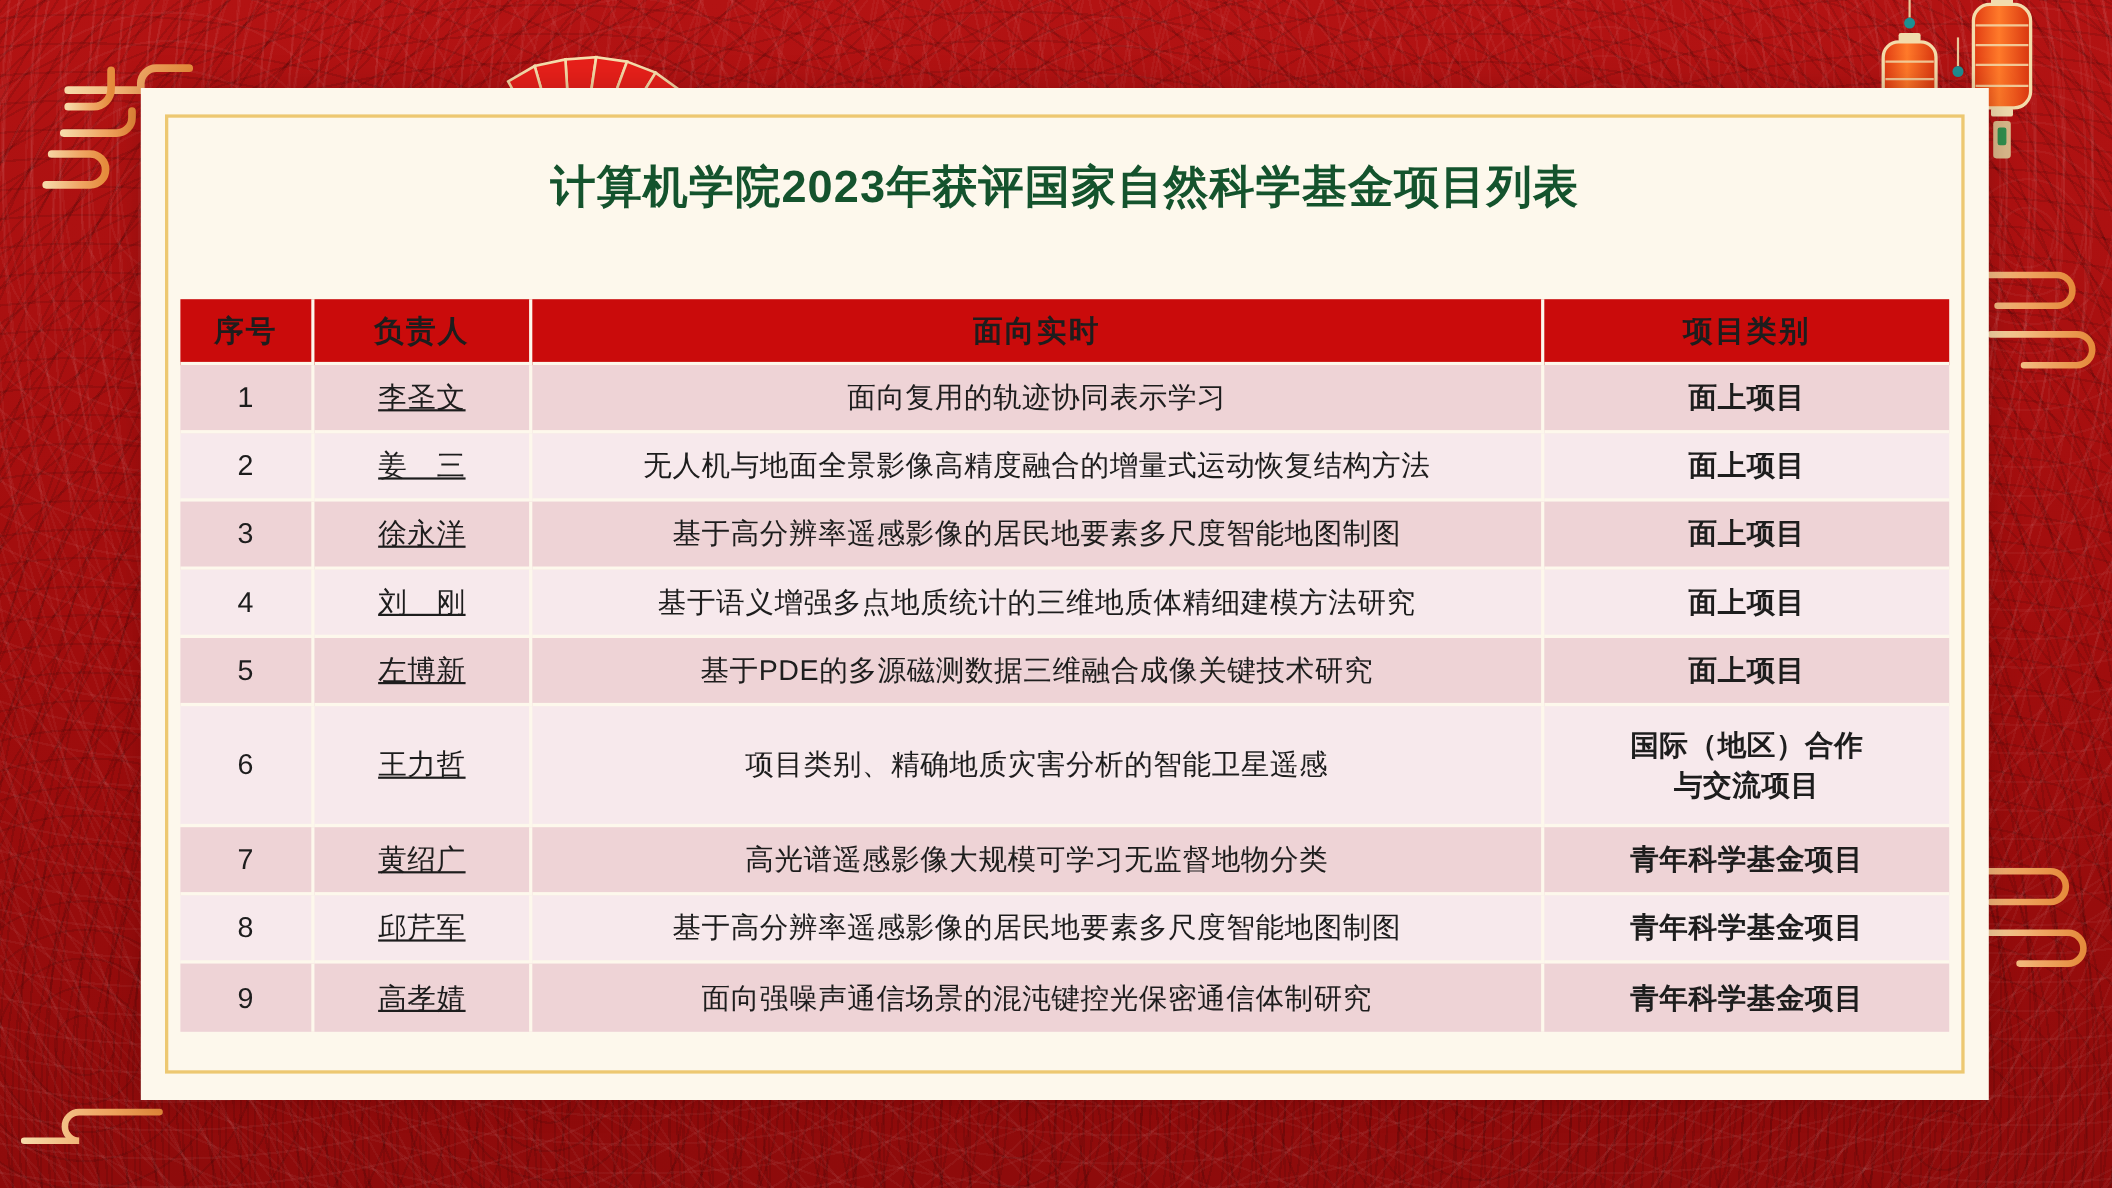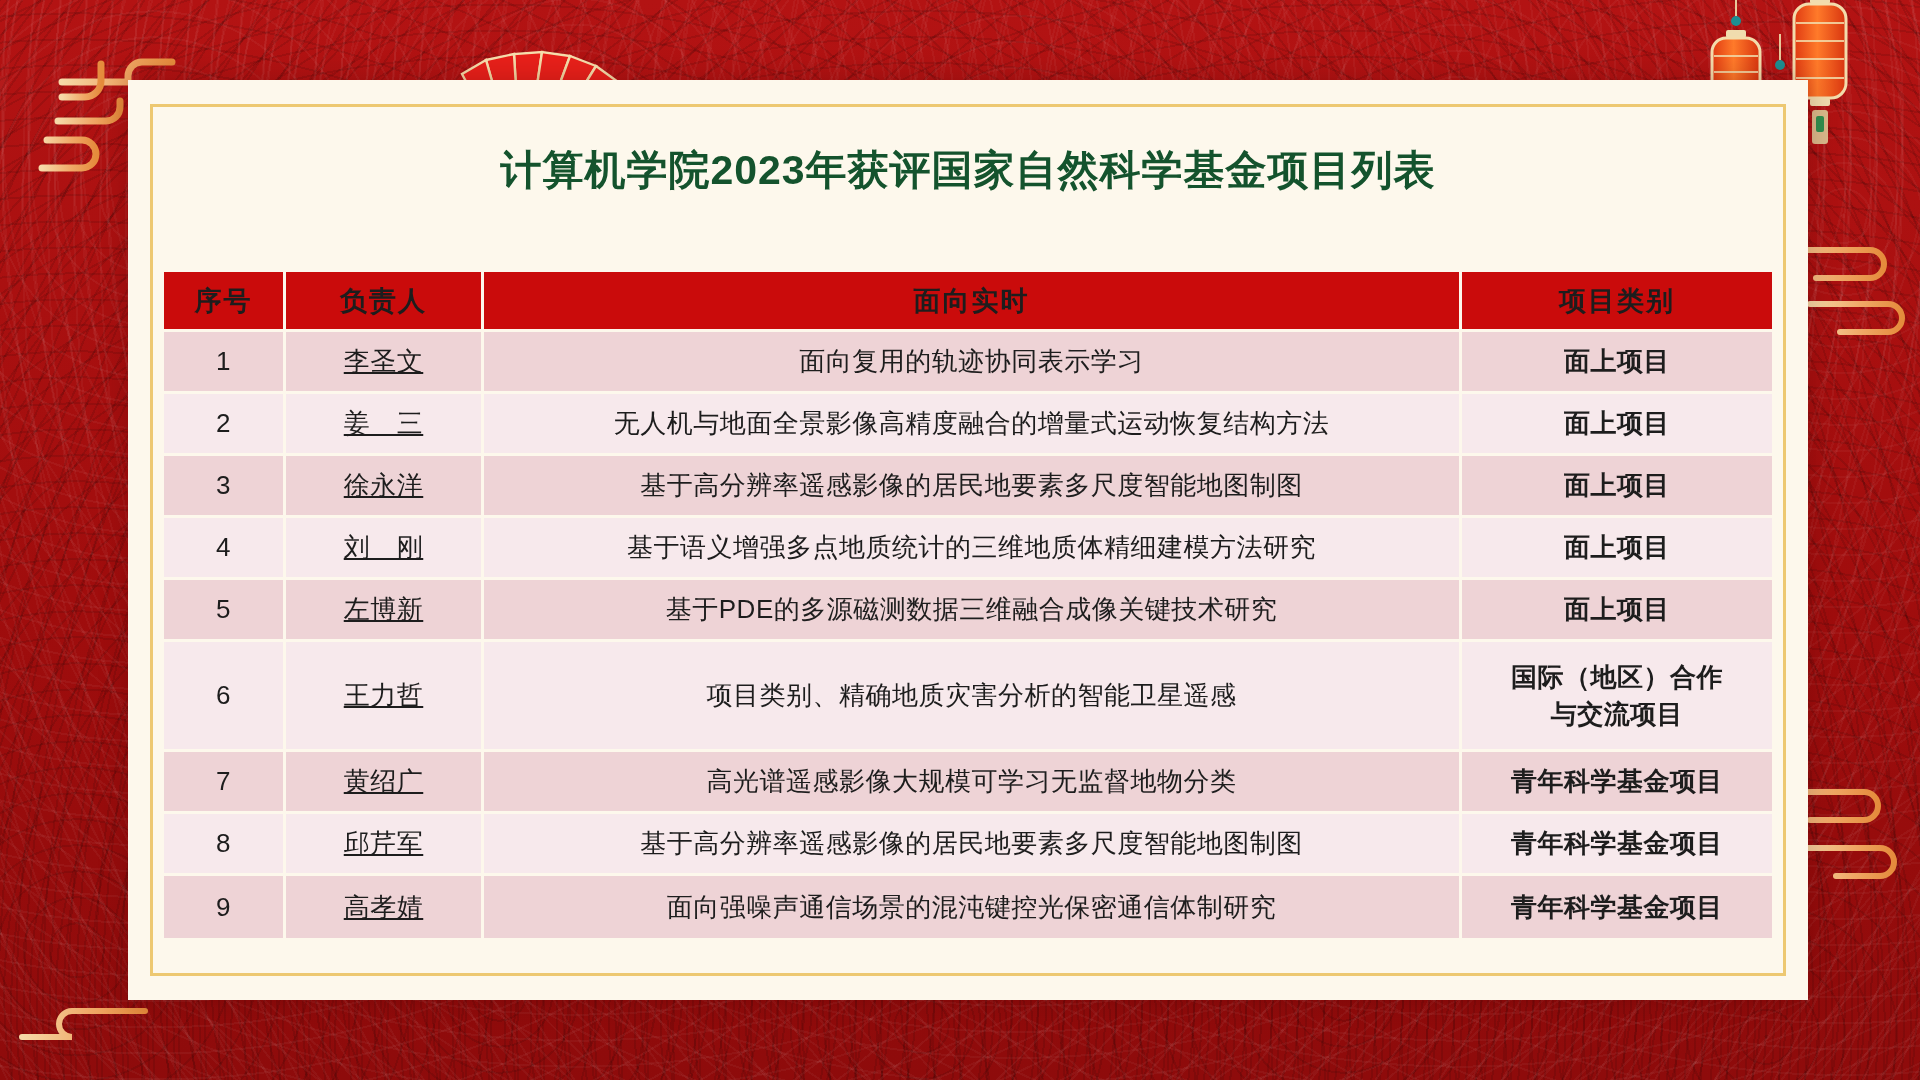--- a/index.html
+++ b/index.html
@@ -99,21 +99,21 @@
   }
   tbody td { font-size: 26px; height: 62px; letter-spacing: .5px; }
   tbody tr.row-odd  td { background: #eed3d6; }
   tbody tr.row-even td { background: #f7e9ec; }
   tbody tr.row-tall td { height: 110px; }
   td.c-idx  { width: 122px; }
   td.c-lead { width: 165px; text-decoration: underline; }
   td.c-cat  { width: 310px; line-height: 1.42; font-weight: bold; }
   th.c-idx  { width: 122px; }
   th.c-lead { width: 198px; }
-  th.c-cat  { width: 310px; }
+  th.c-cat  { width: 368px; }
 </style>
 </head>
 <body>
 
 <div id="stage">
 
   <div class="bg-pattern"></div>
 
   <svg class="deco" id="cloud-tl" viewBox="0 0 400 180">
     <defs>

